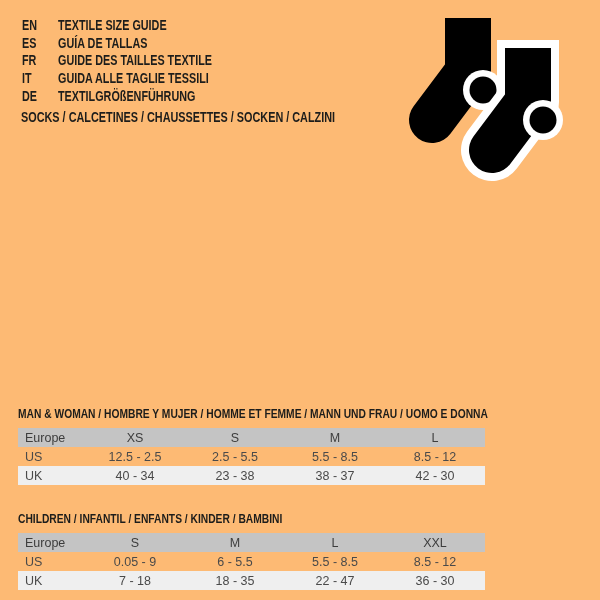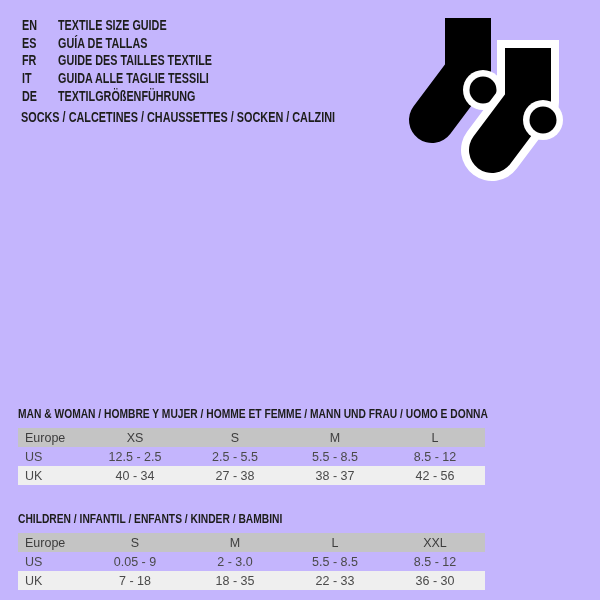--- a/index.html
+++ b/index.html
@@ -1,18 +1,18 @@
 <!DOCTYPE html>
 <html><head>
 <meta charset="utf-8">
 <style>
   * { margin:0; padding:0; box-sizing:border-box; }
   html,body { width:600px; height:600px; background:#ffffff; }
   .canvas {
-    position:relative; width:600px; height:600px; background:#c4b5fd;
+    position:relative; width:600px; height:600px; background:#fdba74;
     font-family:"Liberation Sans", sans-serif; color:#1d1d1b; overflow:hidden;
   }
   
   .lang-list { position:absolute; left:22px; top:16px; }
   .lang-row { display:flex; align-items:center; height:17.6px; font-weight:bold; font-size:15px; }
   .lang-code { width:36px; transform:scaleX(.72); transform-origin:0 50%; white-space:nowrap; }
   .lang-label { transform:scaleX(.72); transform-origin:0 50%; white-space:nowrap; }
   
   .category-heading {
     position:absolute; left:21px; top:108px; font-weight:bold; font-size:15.5px;
@@ -111,23 +111,23 @@
         <tr>
           <td class="region">US</td>
           <td>12.5 - 2.5</td>
           <td>2.5 - 5.5</td>
           <td>5.5 - 8.5</td>
           <td>8.5 - 12</td>
         </tr>
         <tr class="alt">
           <td class="region">UK</td>
           <td>40 - 34</td>
-          <td>27 - 38</td>
+          <td>23 - 38</td>
           <td>38 - 37</td>
-          <td>42 - 56</td>
+          <td>42 - 30</td>
         </tr>
       </tbody>
     </table>
   </section>
 
   <section class="size-block block-children">
     <h2 class="table-title">CHILDREN / INFANTIL / ENFANTS / KINDER / BAMBINI</h2>
     <table class="size-table">
       <colgroup>
           <col class="region-col">
@@ -142,28 +142,28 @@
           <th>S</th>
           <th>M</th>
           <th>L</th>
           <th>XXL</th>
         </tr>
       </thead>
       <tbody>
         <tr>
           <td class="region">US</td>
           <td>0.05 - 9</td>
-          <td>2 - 3.0</td>
+          <td>6 - 5.5</td>
           <td>5.5 - 8.5</td>
           <td>8.5 - 12</td>
         </tr>
         <tr class="alt">
           <td class="region">UK</td>
           <td>7 - 18</td>
           <td>18 - 35</td>
-          <td>22 - 33</td>
+          <td>22 - 47</td>
           <td>36 - 30</td>
         </tr>
       </tbody>
     </table>
   </section>
 
 </div>
 
 </body></html>

